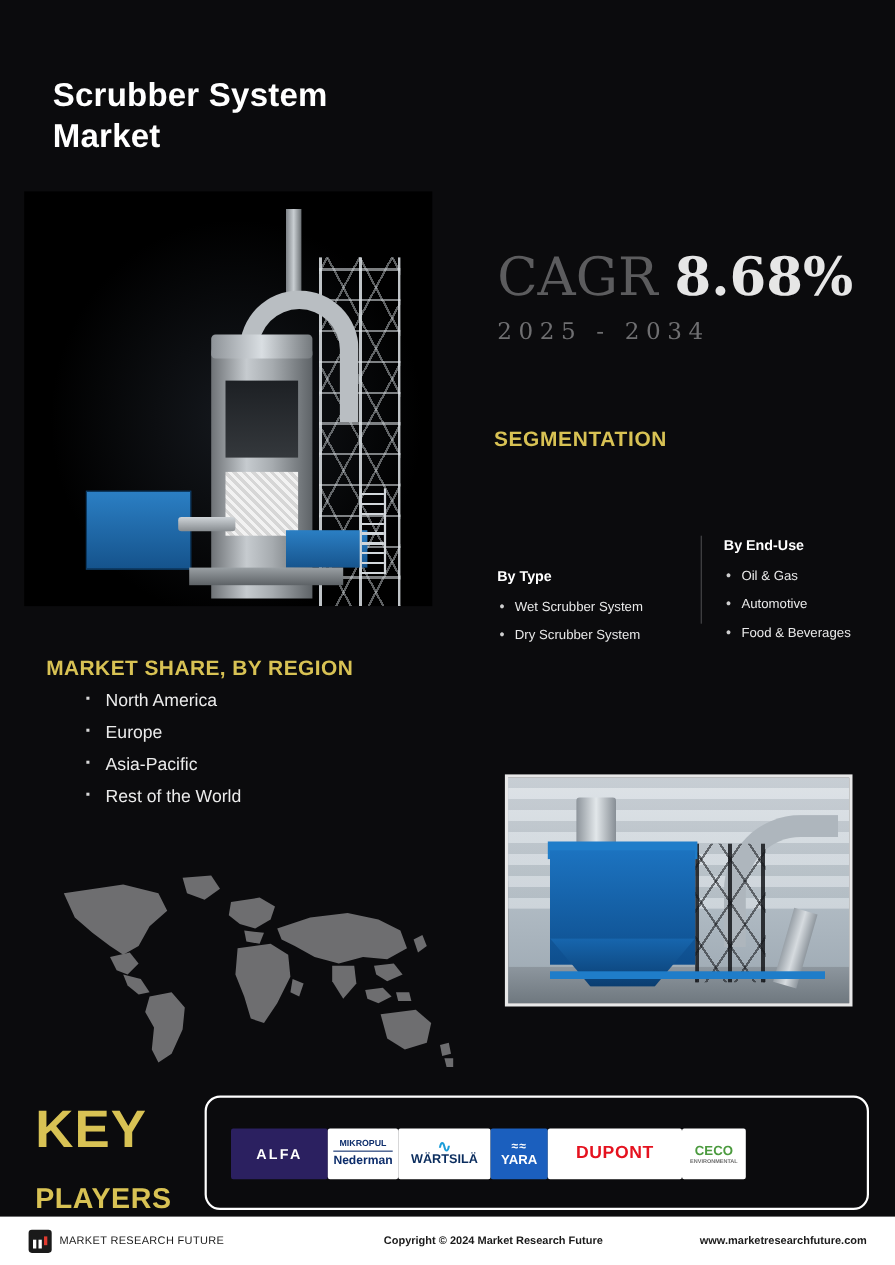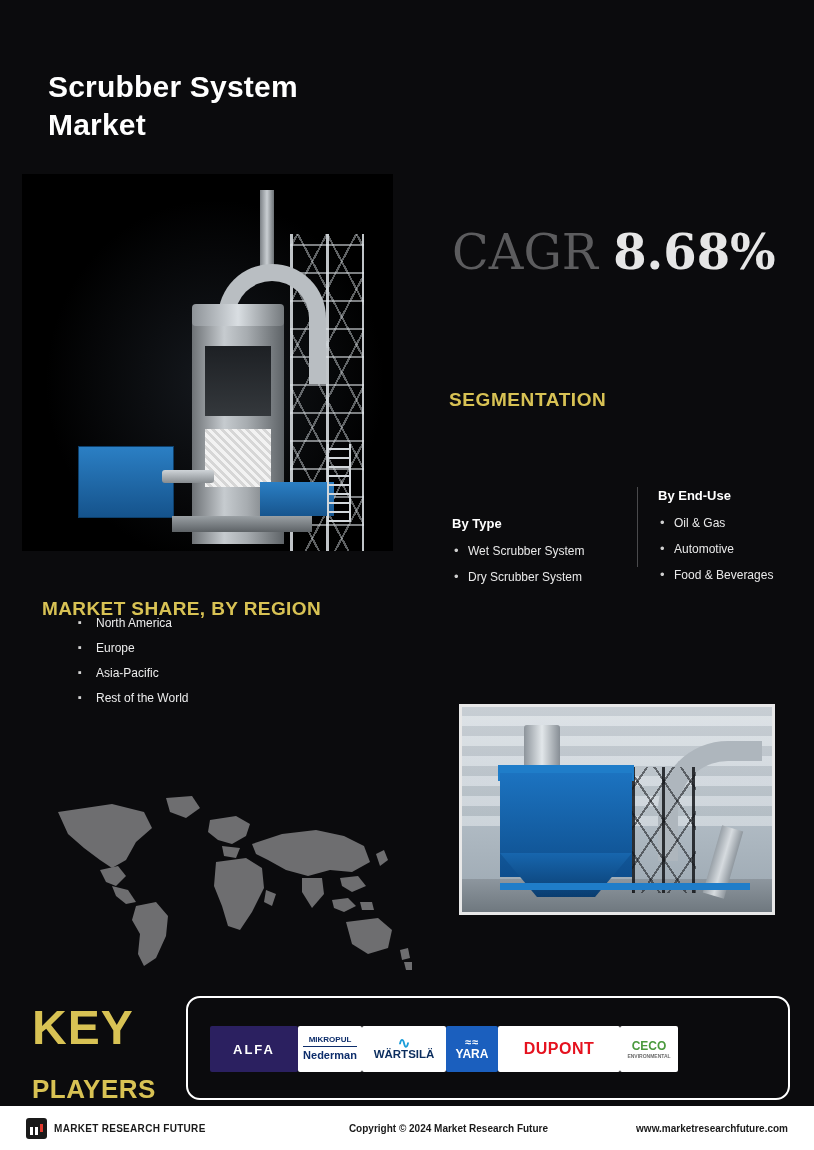--- a/index.html
+++ b/index.html
@@ -222,23 +222,23 @@
     left: 42px;
     top: 598px;
     font-size: 19px;
     font-weight: bold;
     letter-spacing: 0.4px;
     color: #d8c254;
   }
   .region-list {
     position: absolute;
     left: 78px;
-    top: 616px;
+    top: 629px;
     list-style: none;
-    font-size: 12px;
+    font-size: 16px;
   }
   .region-list li {
     position: relative;
     padding-left: 18px;
     margin-bottom: 11px;
     color: #ececec;
   }
   .region-list li::before {
     content: "\25AA";
     position: absolute;
@@ -416,21 +416,21 @@
     position: relative;
   }
   .footer .brand-mark::before {
     content: "";
     position: absolute; left: 4px; bottom: 4px;
     width: 3px; height: 8px; background: #fff;
     box-shadow: 5px 0 0 #fff, 10px -3px 0 #e03a2f;
   }
   .footer .brand-text {
     font-size: 10px;
-    font-weight: bold;
+    font-weight: normal;
     color: #1a1a1a;
     letter-spacing: .3px;
   }
   .footer .copyright {
     flex: 1;
     text-align: right;
     font-size: 10px;
     font-weight: bold;
     color: #1a1a1a;
   }
@@ -448,20 +448,21 @@
 
 <div class="page">
 
   <div class="title">Scrubber System Market</div>
 
 
   <div class="cagr">
     <span>CAGR</span>
     <span class="value">8.68%</span>
   </div>
+  <div class="cagr-years">2025 - 2034</div>
 
   <div class="segmentation-title">SEGMENTATION</div>
 
   <div class="seg-divider"></div>
 
   <div class="seg-col" id="seg-type">
     <div class="seg-head">By Type</div>
     <ul>
       <li>Wet Scrubber System</li>
       <li>Dry Scrubber System</li>

